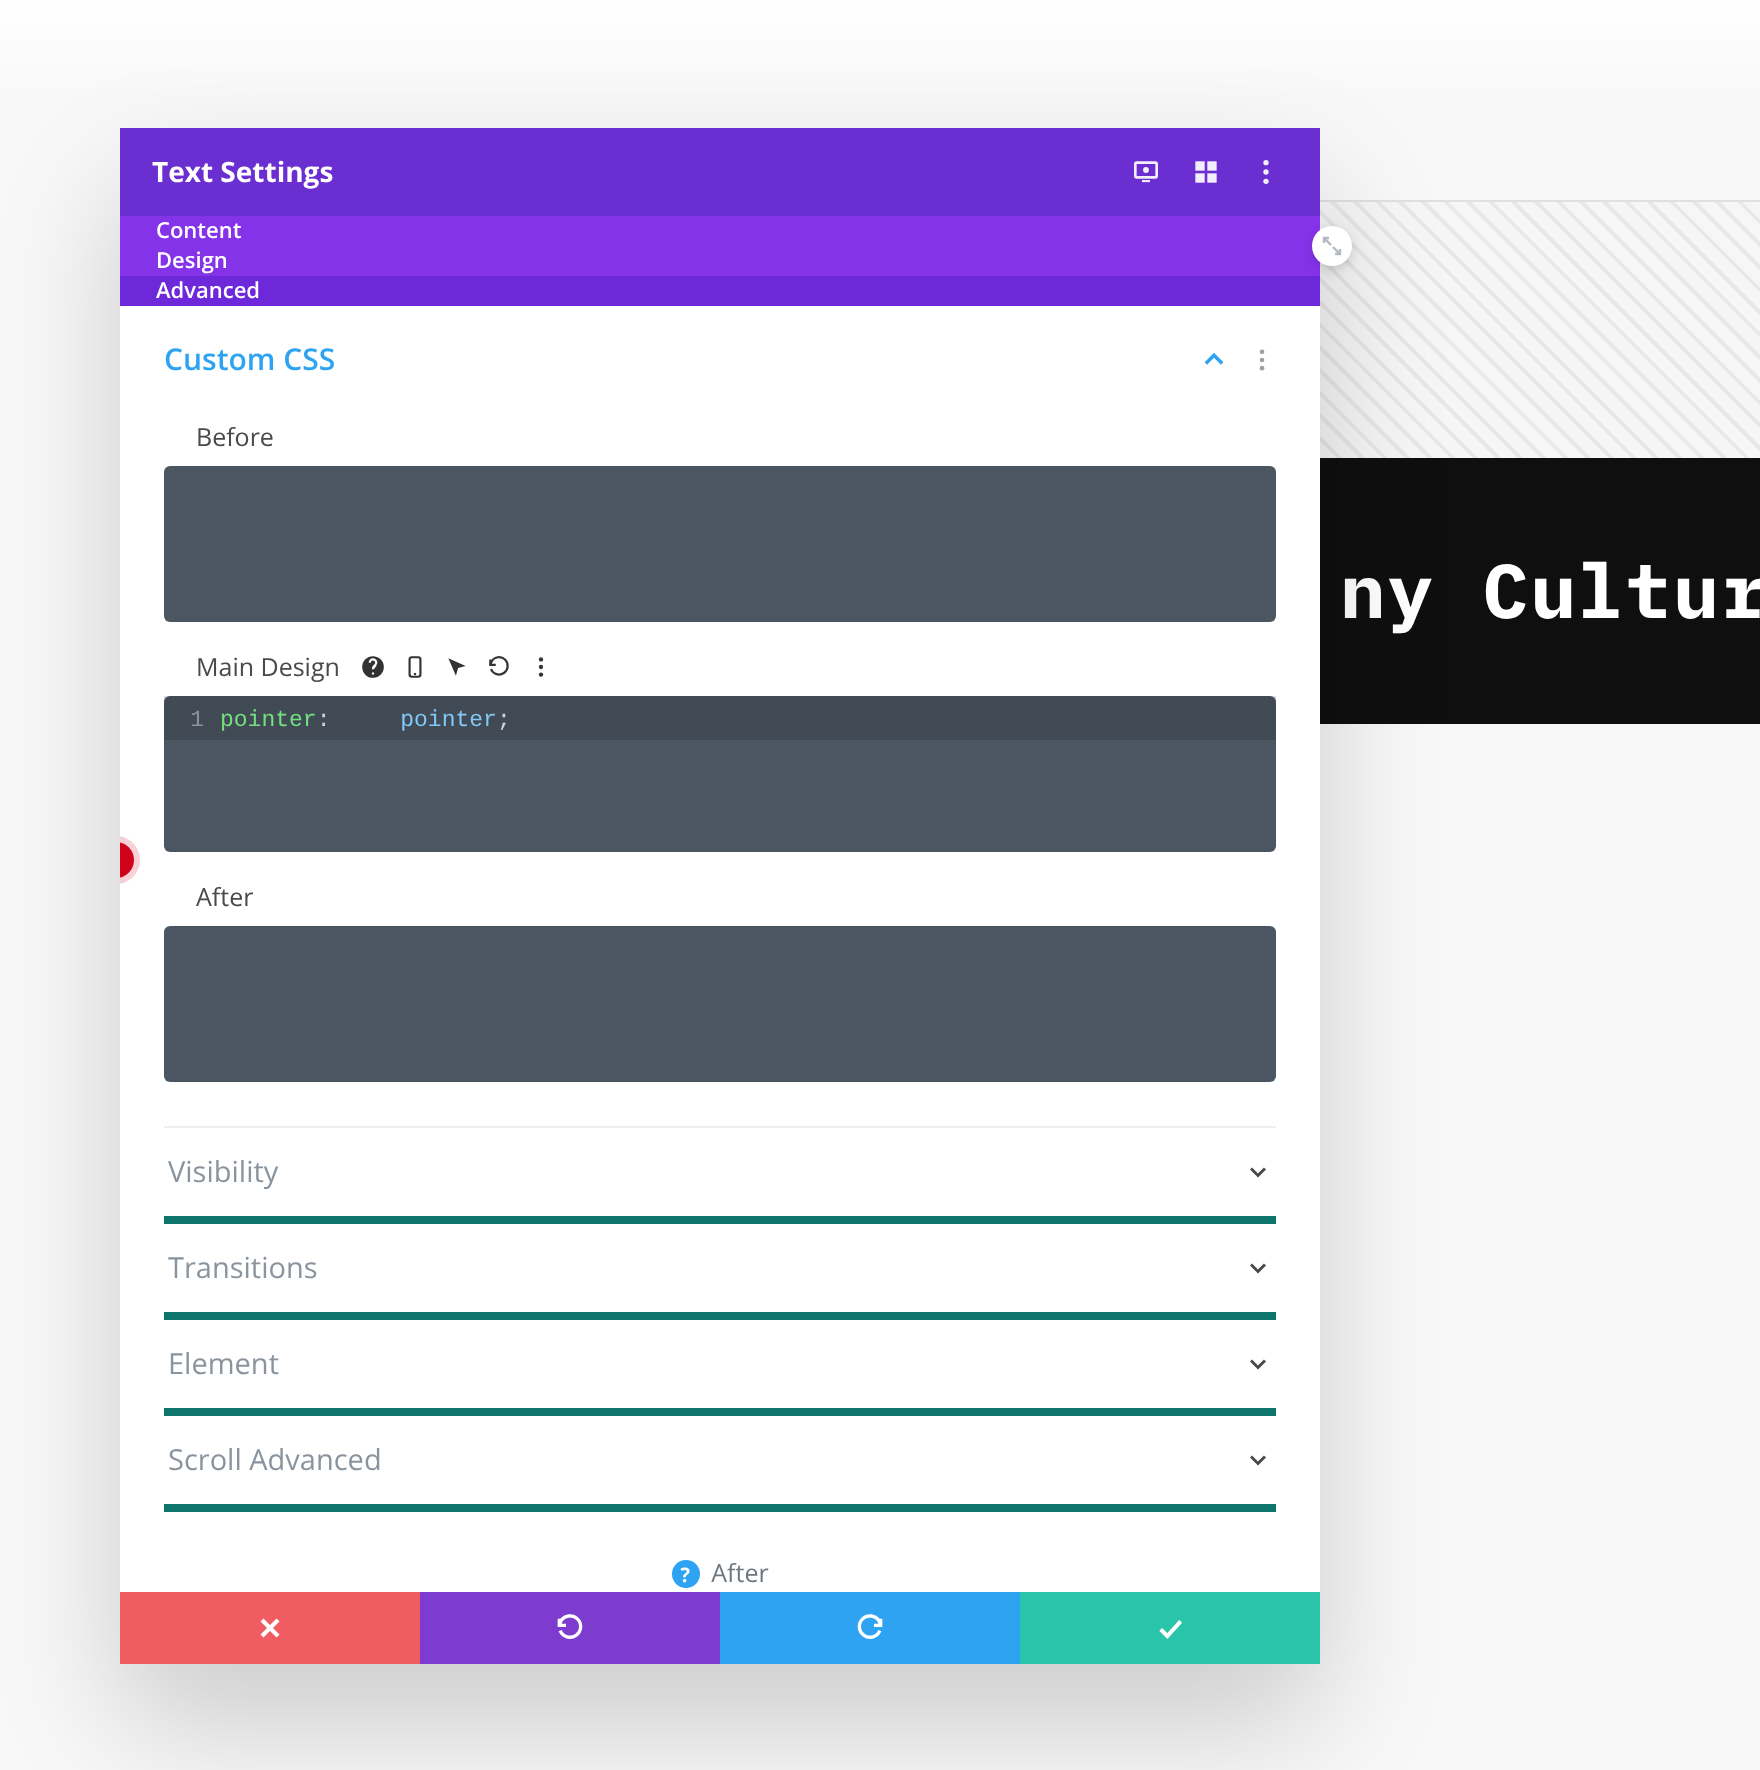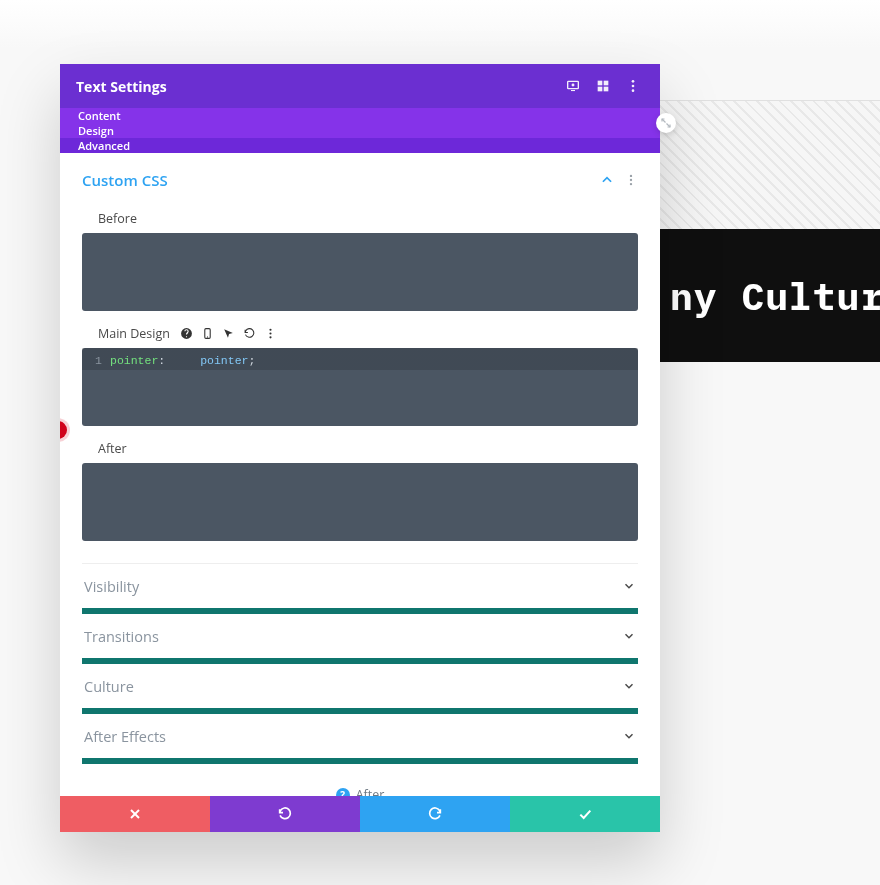--- a/index.html
+++ b/index.html
@@ -204,21 +204,21 @@
   
   .acc-list {
     margin-top: 22px;
     border-top: 1px solid #eee;
   }
   .acc-item {
     display: flex;
     align-items: center;
     height: 44px;
     padding: 0 2px;
-    border-bottom: 6px solid #0f766e;
+    border-bottom: 4px solid #0f766e;
     cursor: pointer;
     color: #8a949f;
     font-size: 14.5px;
   }
   .acc-item .spacer { flex: 1; }
   .acc-item .chev svg { width: 14px; height: 14px; color: #4a4a4a; }
 
   .help-row {
     display: flex;
     align-items: center;
@@ -398,30 +398,30 @@
       <div class="acc-item">
         <span>Transitions</span>
         <div class="spacer"></div>
         <span class="chev">
             <svg viewBox="0 0 24 24" fill="none" stroke="currentColor" stroke-width="2.5">
               <polyline points="6 9 12 15 18 9"></polyline>
             </svg>
           </span>
       </div>
       <div class="acc-item">
-        <span>Culture</span>
+        <span>Element</span>
         <div class="spacer"></div>
         <span class="chev">
             <svg viewBox="0 0 24 24" fill="none" stroke="currentColor" stroke-width="2.5">
               <polyline points="6 9 12 15 18 9"></polyline>
             </svg>
           </span>
       </div>
       <div class="acc-item">
-        <span>After Effects</span>
+        <span>Scroll Advanced</span>
         <div class="spacer"></div>
         <span class="chev">
             <svg viewBox="0 0 24 24" fill="none" stroke="currentColor" stroke-width="2.5">
               <polyline points="6 9 12 15 18 9"></polyline>
             </svg>
           </span>
       </div>
     </div>
 
     <div class="help-row">

